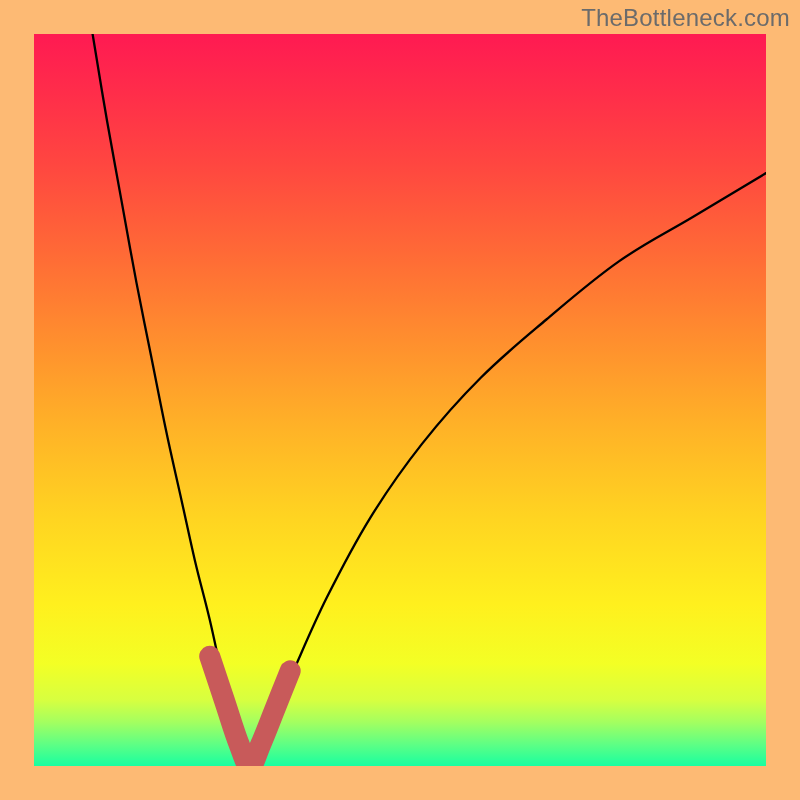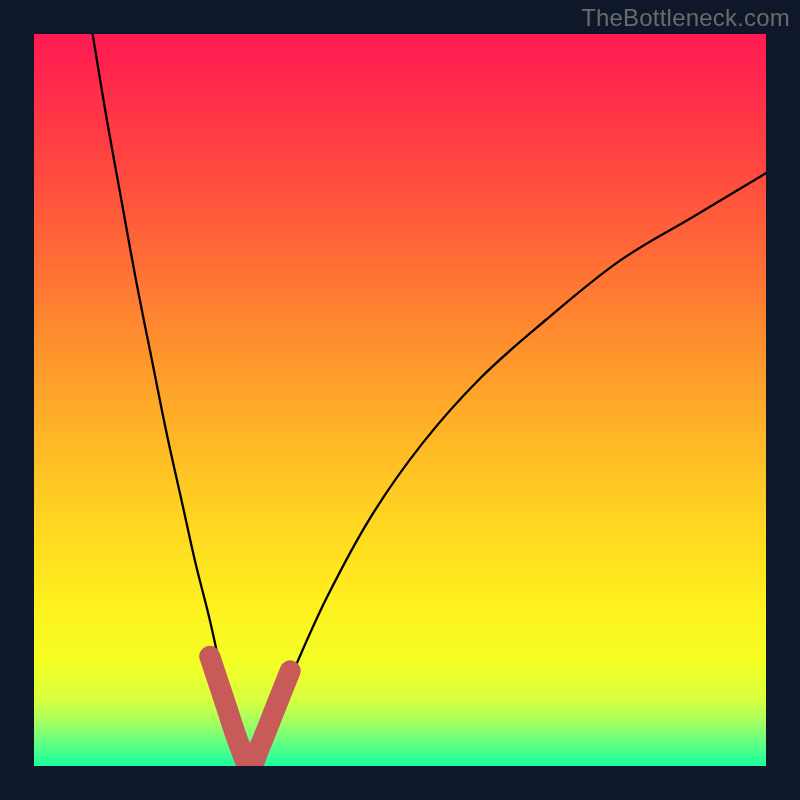--- a/index.html
+++ b/index.html
@@ -10,21 +10,21 @@
     background: #000;
     overflow: hidden;
     font-family: Arial, Helvetica, sans-serif;
   }
   .frame {
     position: absolute;
     top: 0;
     left: 0;
     width: 800px;
     height: 800px;
-    background: #0f172a;
+    background: #fdba74;
   }
   .plot {
     position: absolute;
     
     left: 34px;
     top: 34px;
     width: 732px;
     height: 732px;
     overflow: hidden;
   }

